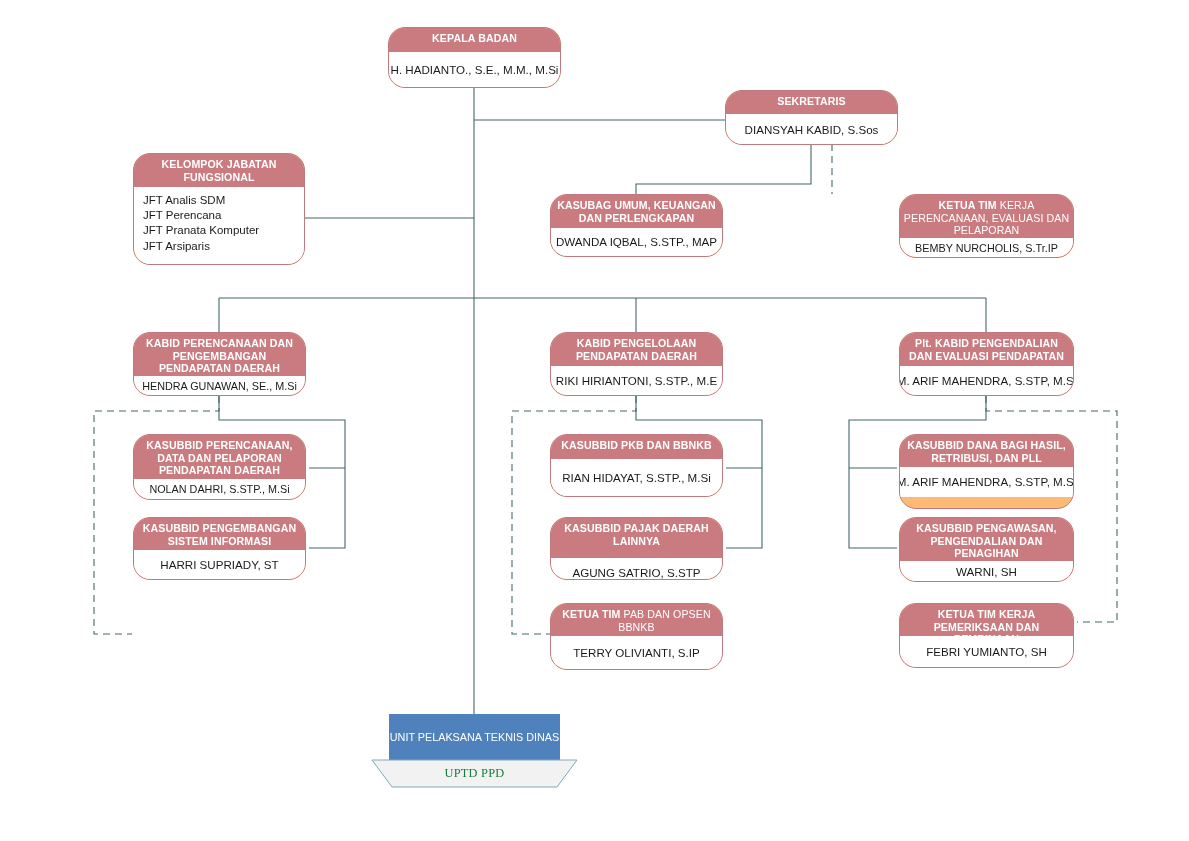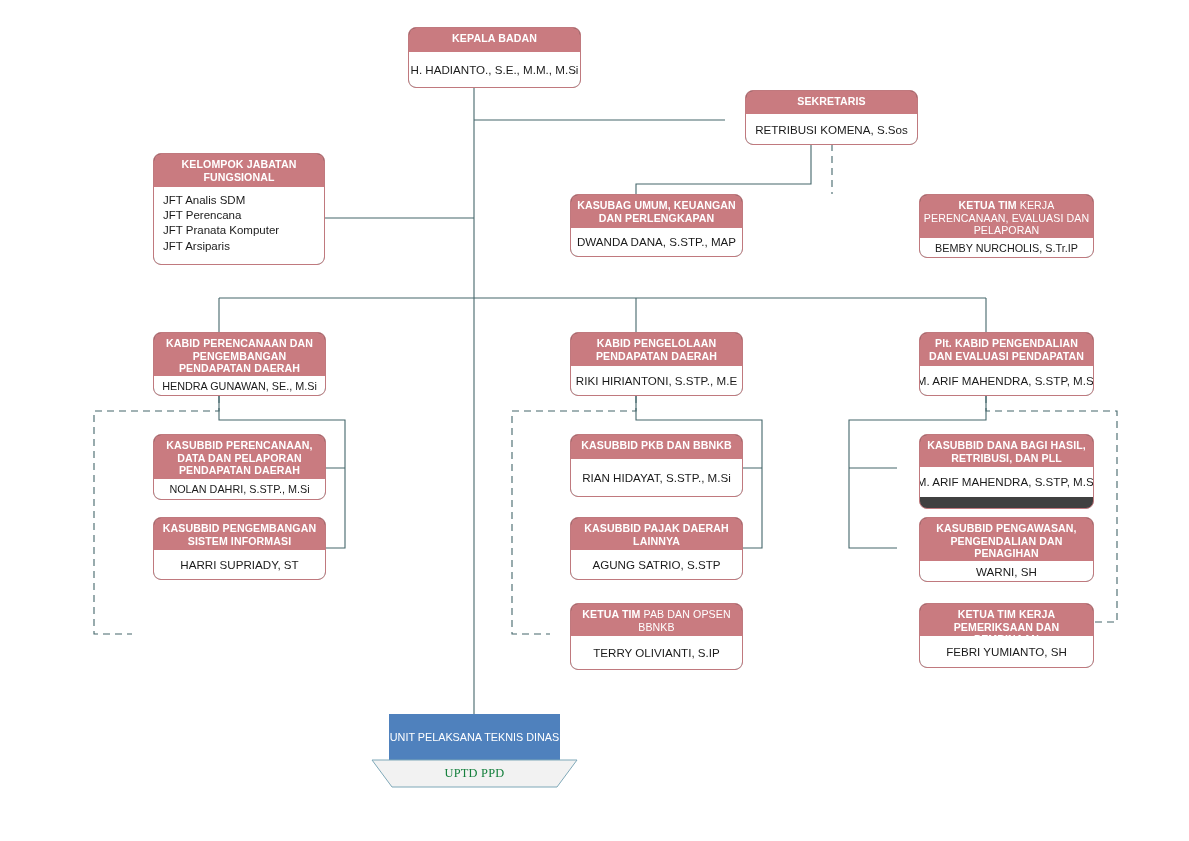--- a/index.html
+++ b/index.html
@@ -21,25 +21,24 @@
     position: absolute;
     left: 0; top: 0;
     width: 1189px;
     height: 841px;
     pointer-events: none;
   }
   .node {
     position: absolute;
     box-sizing: border-box;
     border: 1px solid #c0797e;
-    border-radius: 8px;
-    background: #404040;
+    border-radius: 17px;
+    background: #fdba74;
     overflow: hidden;
     z-index: 5;
-    margin-left: 20px;
   }
   .node .hdr {
     background: #c97b80;
     color: #ffffff;
     text-align: center;
     font-weight: bold;
     line-height: 1.18;
     padding: 4px 3px 4px 3px;
     box-sizing: border-box;
     letter-spacing: 0.1px;
@@ -157,21 +156,21 @@
     <div class="body sz-name-12" style="height:36px;">
       <span class="ln">H. HADIANTO., S.E., M.M., M.Si</span>
     </div>
   </div>
 
   <div class="node" style="left:725px; top:90px; width:173px; height:55px;">
     <div class="hdr sz-title-11" style="height:23px;">
       <span>SEKRETARIS</span>
     </div>
     <div class="body sz-name-12" style="height:31px;">
-      <span class="ln">RETRIBUSI KOMENA, S.Sos</span>
+      <span class="ln">DIANSYAH KABID, S.Sos</span>
     </div>
   </div>
 
   <div class="node" style="left:133px; top:153px; width:172px; height:112px;">
     <div class="hdr sz-title-11" style="height:33px;">
       <div>KELOMPOK JABATAN</div>
       <div>FUNGSIONAL</div>
     </div>
     <div class="body listbody" style="height:77px;">
       <div>JFT Analis SDM</div>
@@ -180,21 +179,21 @@
       <div>JFT Arsiparis</div>
     </div>
   </div>
 
   <div class="node" style="left:550px; top:194px; width:173px; height:63px;">
     <div class="hdr sz-title-11" style="height:33px;">
       <div>KASUBAG UMUM, KEUANGAN</div>
       <div>DAN PERLENGKAPAN</div>
     </div>
     <div class="body sz-name-12" style="height:28px;">
-      <span class="ln">DWANDA DANA, S.STP., MAP</span>
+      <span class="ln">DWANDA IQBAL, S.STP., MAP</span>
     </div>
   </div>
 
   <div class="node" style="left:899px; top:194px; width:175px; height:64px;">
     <div class="hdr sz-title-11" style="height:43px;">
       <div>
         <span>KETUA TIM</span>
         <span class="soft">KERJA</span>
       </div>
       <div class="soft">PERENCANAAN, EVALUASI DAN</div>
@@ -261,21 +260,21 @@
   <div class="node" style="left:550px; top:434px; width:173px; height:63px;">
     <div class="hdr sz-title-11" style="height:24px;">
       <div>KASUBBID PKB DAN BBNKB</div>
     </div>
     <div class="body sz-name-12" style="height:38px;">
       <span class="ln">RIAN HIDAYAT, S.STP., M.Si</span>
     </div>
   </div>
 
   <div class="node" style="left:550px; top:517px; width:173px; height:63px;">
-    <div class="hdr sz-title-11" style="height:32px;">
+    <div class="hdr sz-title-11" style="height:40px;">
       <div>KASUBBID PAJAK DAERAH</div>
       <div>LAINNYA</div>
     </div>
     <div class="body sz-name-12" style="height:30px;">
       <span class="ln">AGUNG SATRIO, S.STP</span>
     </div>
   </div>
 
   <div class="node" style="left:550px; top:603px; width:173px; height:67px;">
     <div class="hdr sz-title-11" style="height:32px;">

